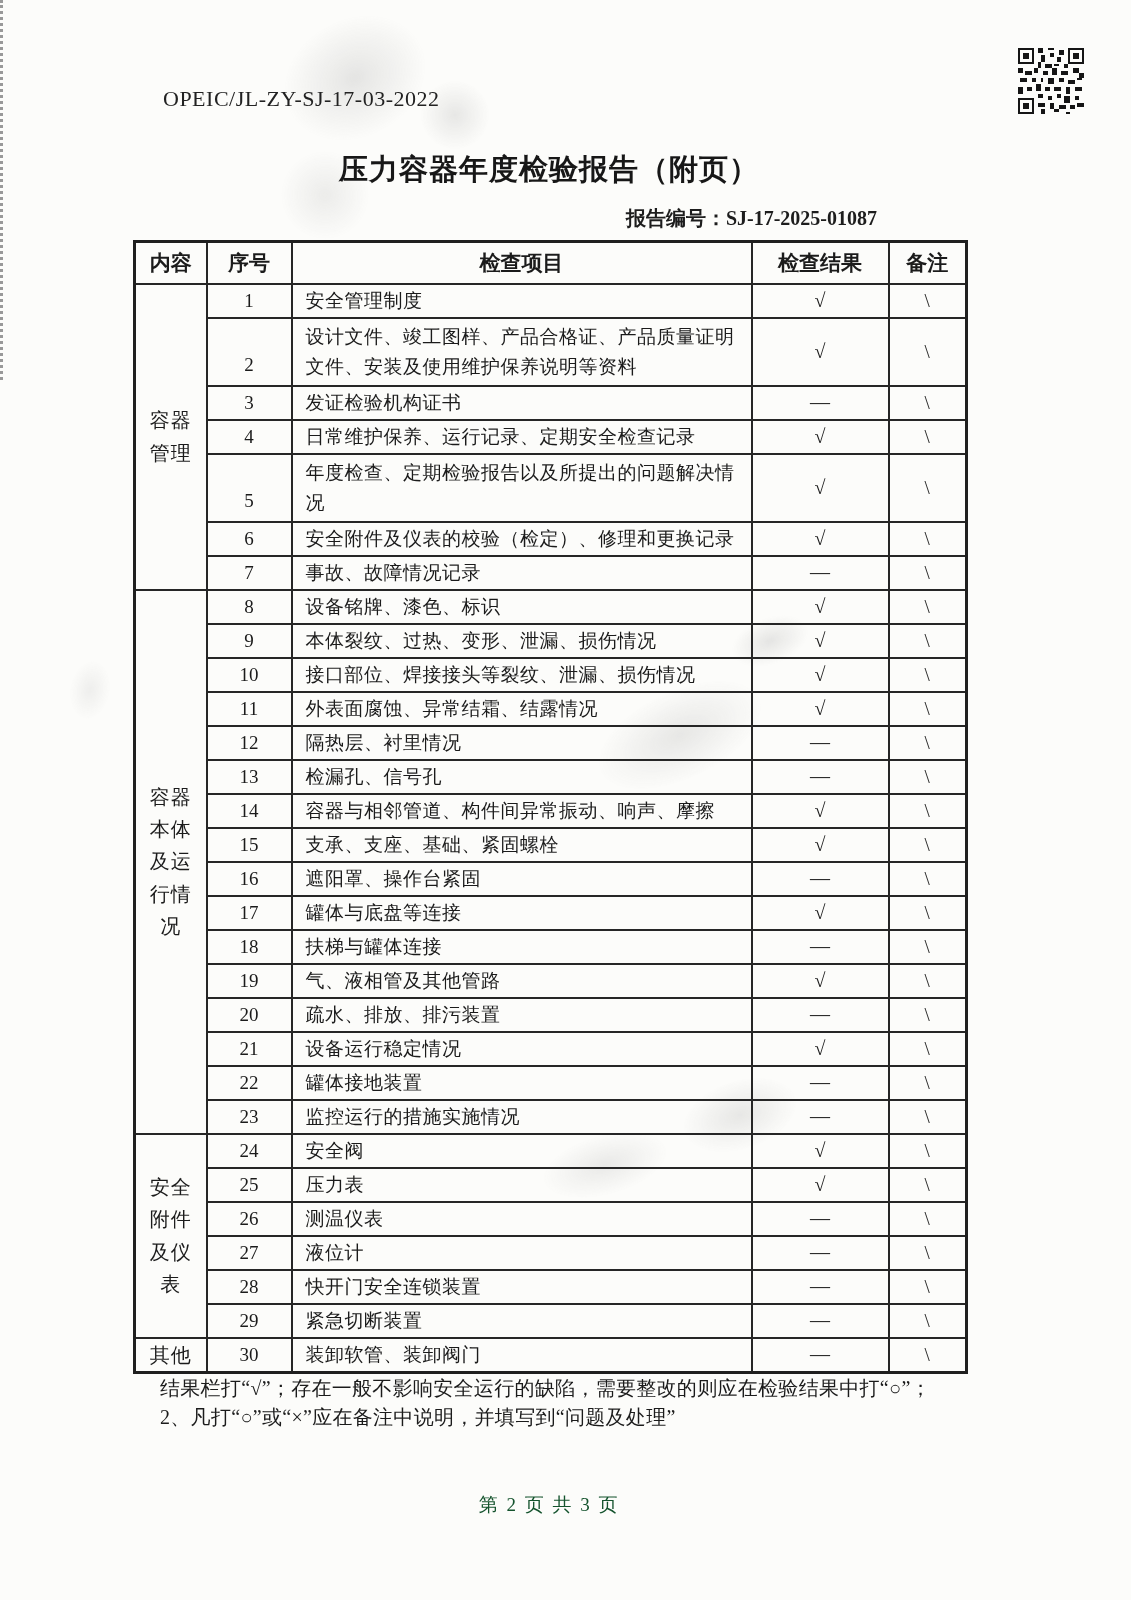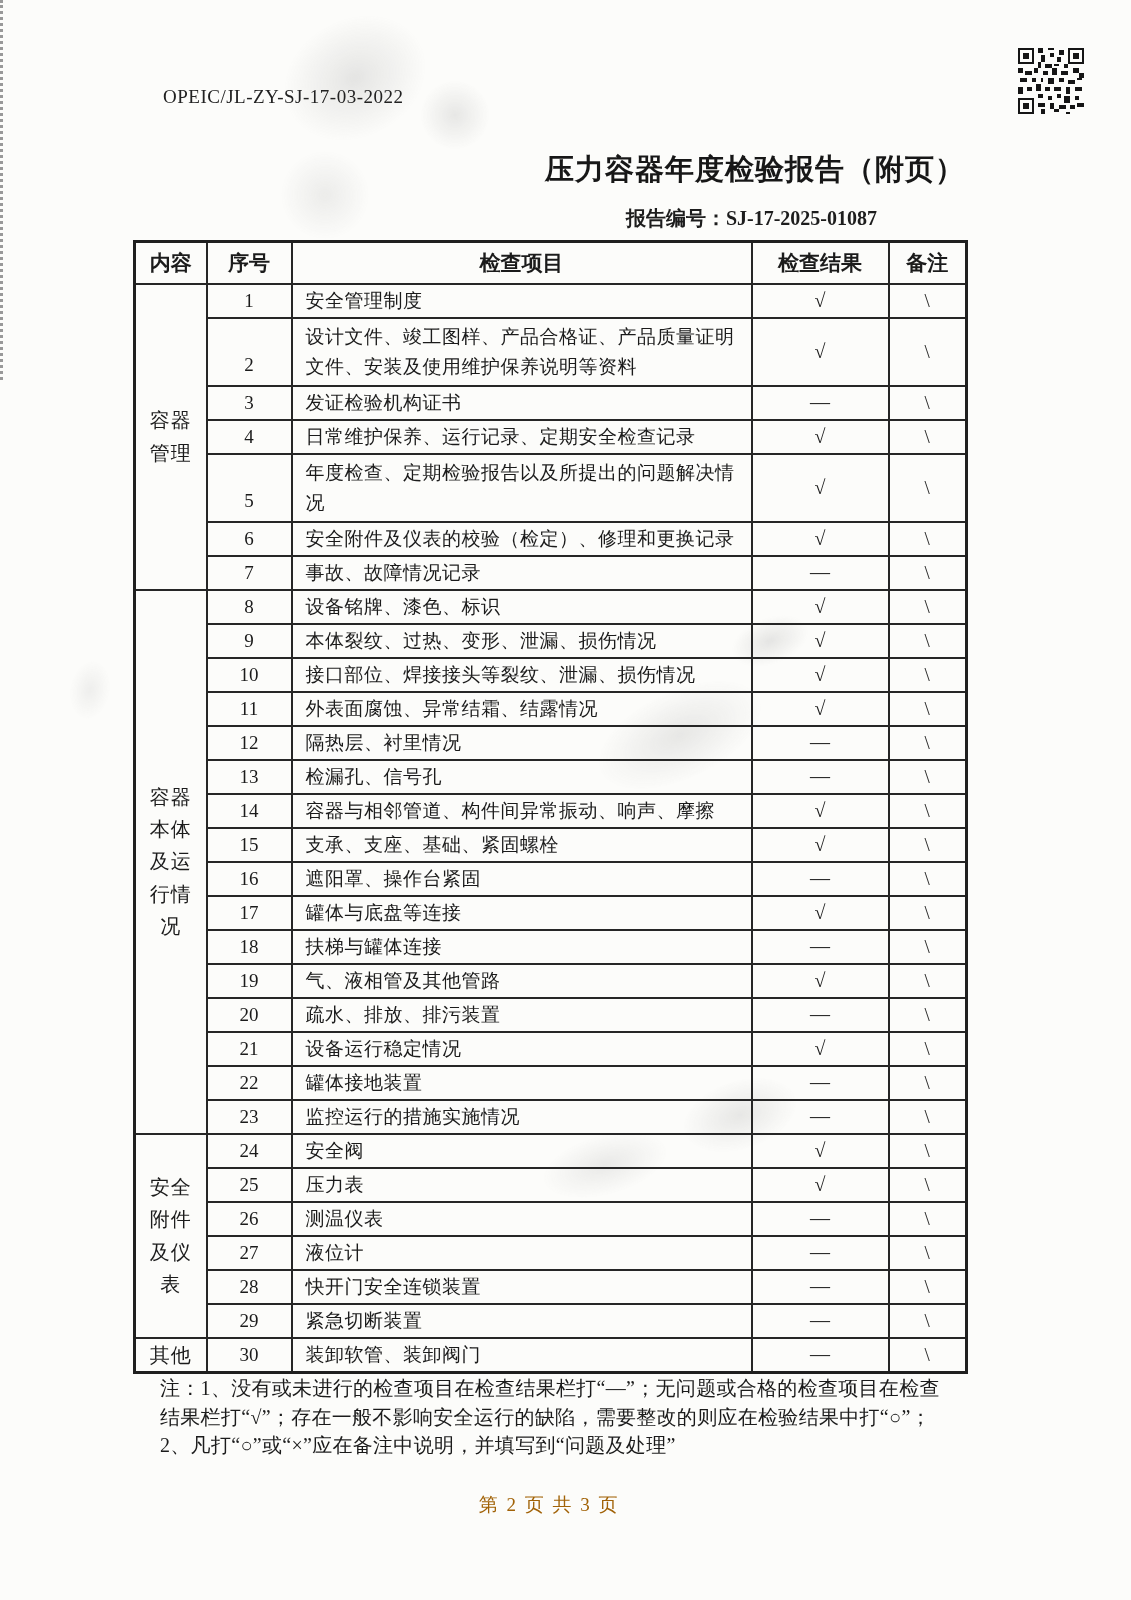--- a/index.html
+++ b/index.html
@@ -32,29 +32,29 @@
   .s2 { left: 420px; top: 80px;  width: 70px;  height: 70px;  transform: rotate(20deg);  opacity:.45;}
   .s3 { left: 280px; top: 150px; width: 90px;  height: 90px;  transform: rotate(-40deg); opacity:.35;}
   .s4 { left: 730px; top: 618px; width: 80px;  height: 46px;  transform: rotate(-20deg); opacity:.5;}
   .s5 { left: 590px; top: 690px; width: 180px; height: 90px;  transform: rotate(-25deg); opacity:.45;}
   .s6 { left: 680px; top: 1080px;width: 120px; height: 70px;  transform: rotate(-18deg); opacity:.45;}
   .s7 { left: 540px; top: 1135px;width: 130px; height: 60px;  transform: rotate(-15deg); opacity:.4;}
   .s8 { left: 70px;  top: 660px; width: 40px;  height: 60px;  transform: rotate(10deg);  opacity:.3;}
 
   .doc-code {
     position: absolute; left: 163px; top: 86px;
-    font-size: 19px; letter-spacing: .5px; color: #222;
+    font-size: 22px; letter-spacing: .5px; color: #222;
   }
   .qr {
     position: absolute; left: 1018px; top: 48px;
     width: 66px; height: 66px;
   }
   .title {
     position: absolute; left: 133px; top: 150px; width: 832px;
-    text-align: right; font-size: 29px; font-weight: bold;
+    text-align: center; font-size: 29px; font-weight: bold;
     letter-spacing: 1px; color: #171717;
   }
   .report-line {
     position: absolute; left: 133px; top: 205px; width: 832px;
     text-align: right; padding-right: 88px;
     font-size: 20px; color: #1d1d1d; font-weight: bold;
   }
   table.insp {
     position: absolute; left: 133px; top: 240px;
     width: 832px; border-collapse: collapse;
@@ -78,21 +78,21 @@
   td.col-item { padding-left: 13px; padding-right: 6px; letter-spacing: .5px; line-height: 30px; }
   td.col-result { text-align: center; font-size: 20px; }
   td.col-remark { text-align: center; font-size: 19px; }
   .notes {
     position: absolute; left: 160px; top: 1374px; width: 820px;
     font-size: 20px; line-height: 28.5px; color: #1b1b1b; letter-spacing: .3px;
   }
   .notes div { white-space: nowrap; }
   .footer {
     position: absolute; left: 133px; top: 1492px; width: 832px;
-    text-align: center; font-size: 19px; letter-spacing: 2px; color: #a16207;
+    text-align: center; font-size: 19px; letter-spacing: 2px; color: #14532d;
   }
 </style>
 </head>
 <body>
 
 <div class="page">
 
   <div class="edge-line"></div>
   <div class="smudge s1"></div>
   <div class="smudge s2"></div>
@@ -368,20 +368,19 @@
           <td rowspan="1" class="col-group"><span class="group-label">其他</span></td>
           <td class="col-no">30</td>
           <td class="col-item">装卸软管、装卸阀门</td>
           <td class="col-result">—</td>
           <td class="col-remark">\</td>
         </tr>
       </tbody>
   </table>
 
   <div class="notes">
-    <div>注：1、没有或未进行的检查项目在检查结果栏打“—”；无问题或合格的检查项目在检查</div>
     <div>结果栏打“√”；存在一般不影响安全运行的缺陷，需要整改的则应在检验结果中打“○”；</div>
     <div>2、凡打“○”或“×”应在备注中说明，并填写到“问题及处理”</div>
   </div>
 
   <div class="footer">第 2 页 共 3 页</div>
 
 </div>
 
 </body></html>

